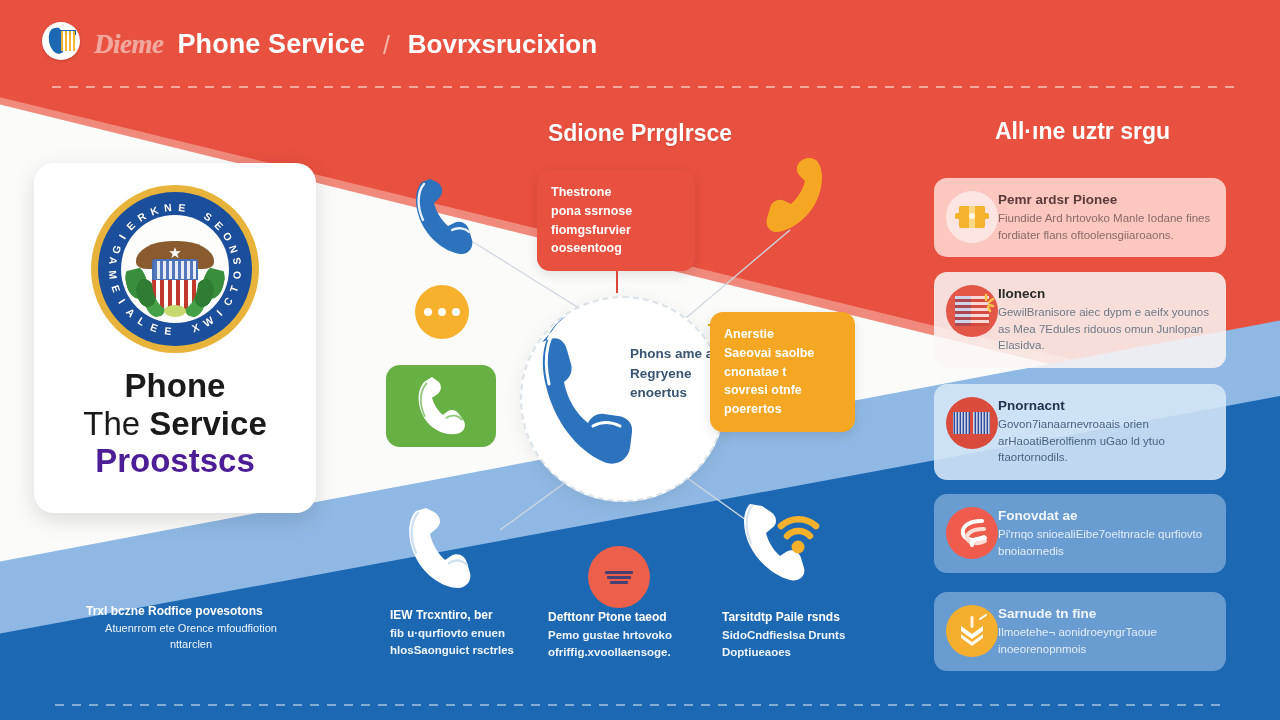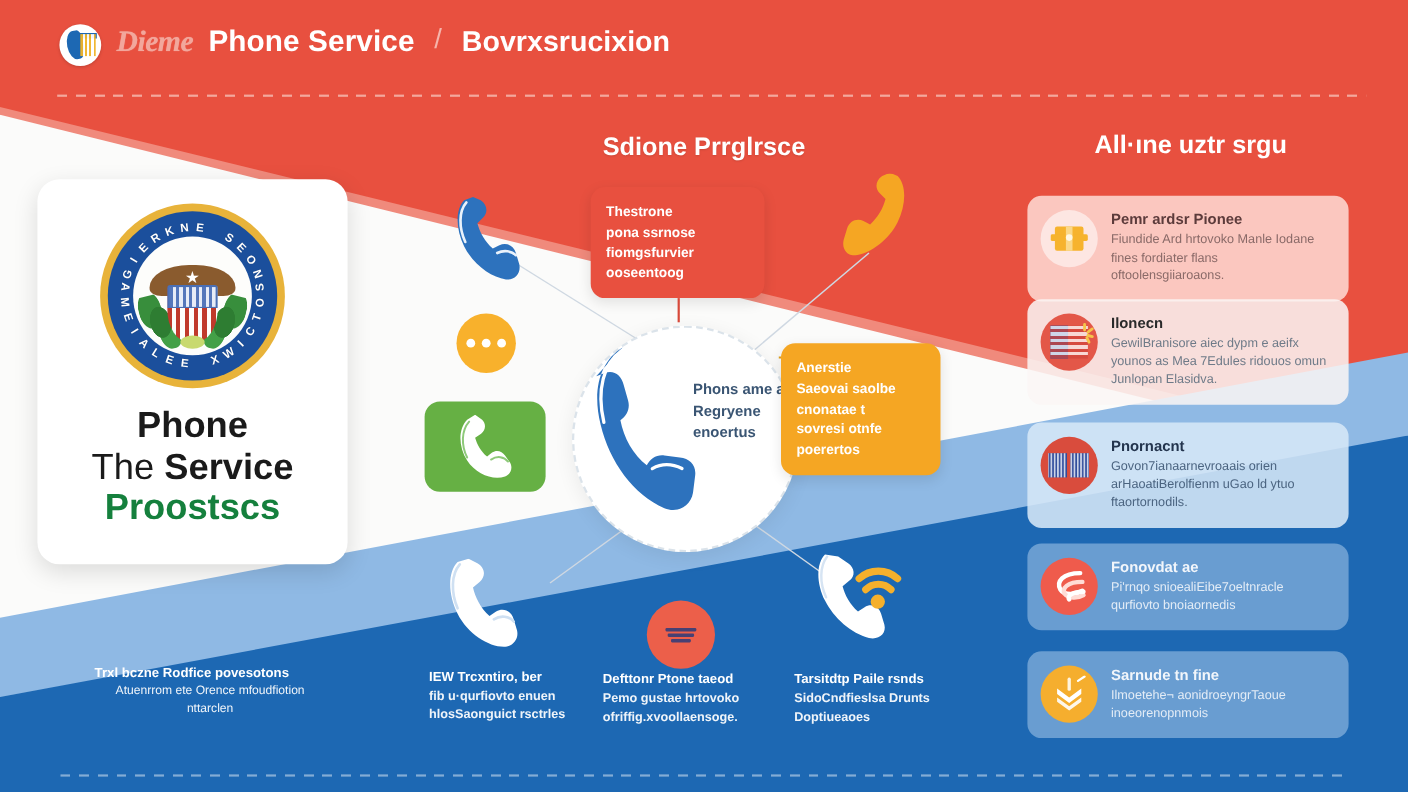--- a/index.html
+++ b/index.html
@@ -40,21 +40,21 @@
   }
   
   .bg-blue {
     position:absolute; inset:0;
     background:#1d68b3;
     clip-path: polygon(0% 88%, 100% 55%, 100% 100%, 0% 100%);
   }
 
   
   .header { position:absolute; top:0; left:0; width:1280px; height:95px; z-index:20; }
-  .header-inner { display:flex; align-items:flex-start; gap:14px; padding:22px 15px 0 42px;margin-left:12px; }
+  .header-inner { display:flex; align-items:flex-end; gap:14px; padding:22px 15px 0 42px; }
   .logo-circle {
     width:38px; height:38px; border-radius:50%;
     background:#ffffff; position:relative; flex:none;
     box-shadow:0 1px 3px rgba(0,0,0,.18);
     overflow:hidden;
   }
   .logo-circle::before {
     content:""; position:absolute; left:7px; top:6px;
     width:15px; height:26px; border-radius:50% 30% 40% 50%;
     background:#1d68b3;
@@ -149,21 +149,21 @@
   .leaf.r { right:8px; transform:rotate(14deg) scaleX(-1); }
   .seal-bottom {
     position:absolute; left:50%; bottom:6px; transform:translateX(-50%);
     width:22px; height:12px; background:#c8d96f; border-radius:50%; z-index:3;
   }
   .left-title { margin-top:14px; text-align:center; line-height:1.14; padding:0 16px; }
   .lt-1 { font-size:33px; font-weight:700; color:#1a1a1a; }
   .lt-2 { font-size:33px; color:#1a1a1a; }
   .lt-2 b { font-weight:700; }
   .lt-2 .light { font-weight:400; }
-  .lt-3 { font-size:33px; font-weight:700; color:#15803d; }
+  .lt-3 { font-size:33px; font-weight:700; color:#4c1d95; }
 
   
   .center-head {
     position:absolute; left:520px; top:120px; width:240px; text-align:center;
     font-size:23px; font-weight:700; color:#ffffff; z-index:16;
     text-shadow:0 1px 2px rgba(0,0,0,.12);
   }
   .hub {
     position:absolute; left:520px; top:296px; width:206px; height:206px;
     border-radius:50%; background:#ffffff; z-index:12;
@@ -220,21 +220,21 @@
   .ic-red-badge i:nth-child(2){ width:24px; }
   .ic-red-badge i:nth-child(3){ width:18px; }
 
   
   .right-head {
     position:absolute; left:960px; top:118px; width:245px; text-align:center;
     font-size:23px; font-weight:700; color:#ffffff; z-index:16;
   }
   .rcard {
     position:absolute; left:934px; width:292px; border-radius:13px;
-    display:flex; gap:12px; align-items:flex-start;
+    display:flex; gap:0; align-items:flex-start;
     padding:13px 14px 14px 12px; z-index:15;
   }
   .rcard .rc-icon {
     width:52px; height:52px; border-radius:50%; flex:none;
     display:flex; align-items:center; justify-content:center; position:relative;
     overflow:hidden;
   }
   .rcard .rc-body { padding-top:1px; }
   .rc-title { font-size:13.5px; font-weight:700; margin-bottom:3px; }
   .rc-desc { font-size:11.5px; line-height:1.45; font-weight:500; }

